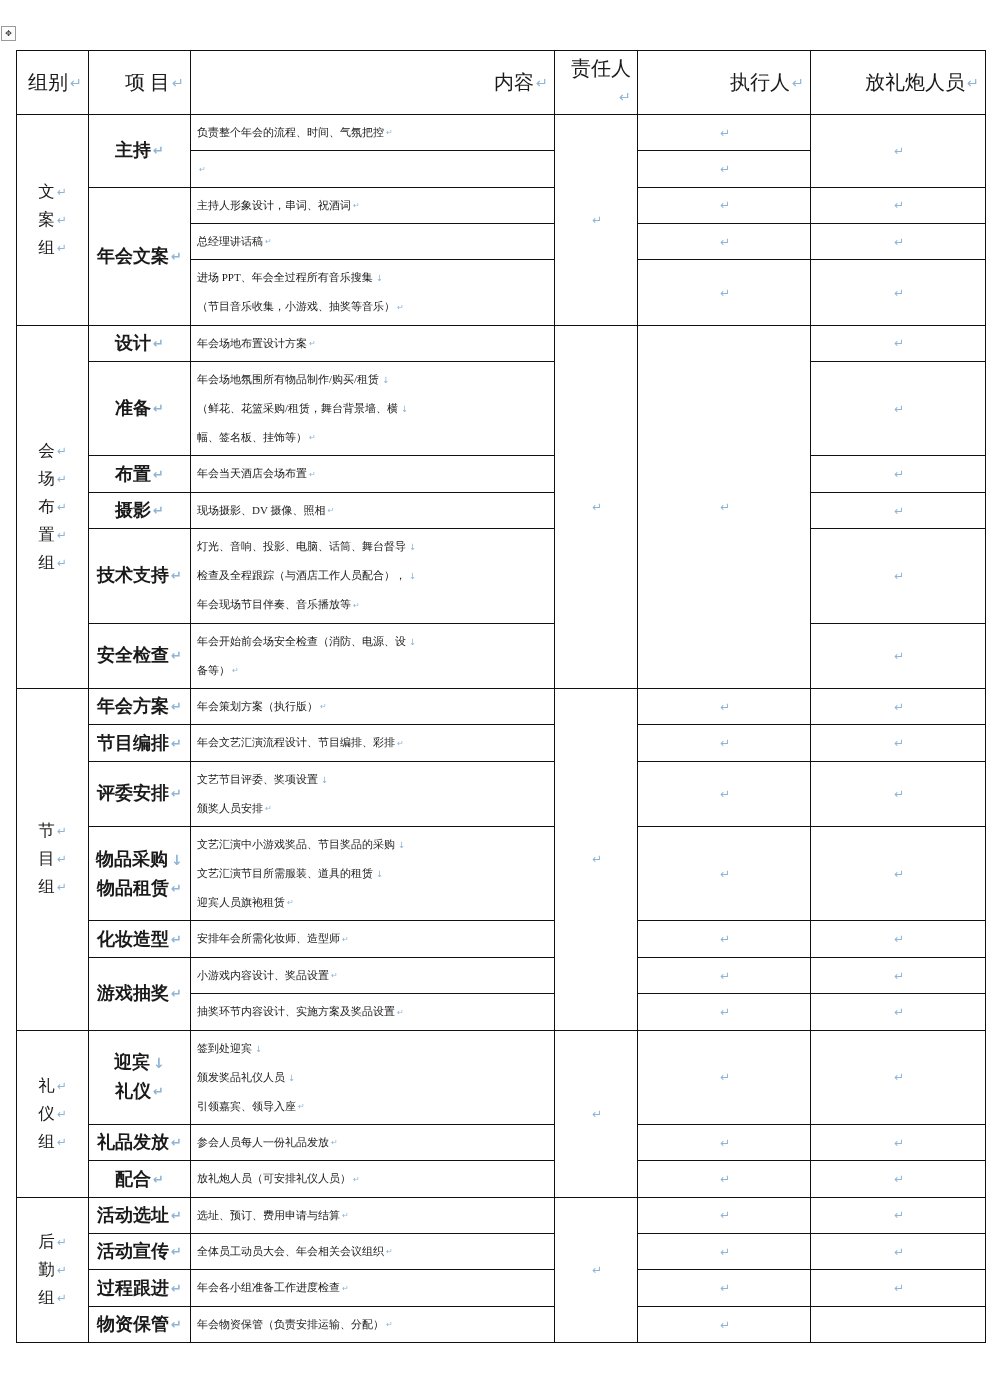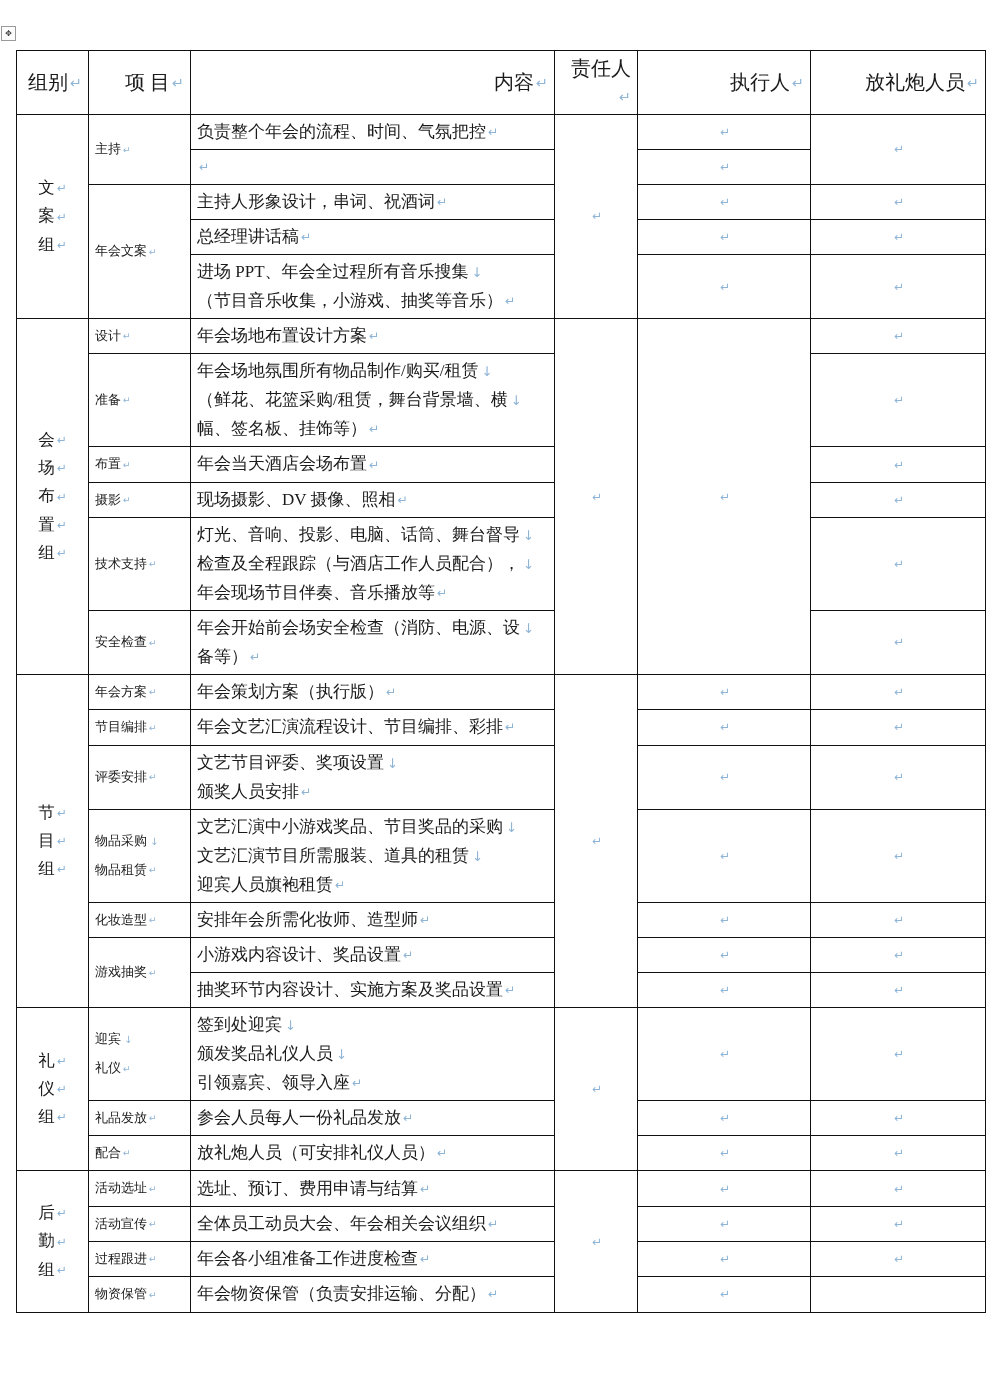--- a/index.html
+++ b/index.html
@@ -55,22 +55,22 @@
     font-weight:normal;text-align:right;height:34px;line-height:22px;
     font-size:20px;padding:2px 4px;
   }
   td.grp{
     text-align:center;
     line-height:36px;
     font-size:16.5px;
     padding:4px 2px;
   }
   td.grp .ch{display:block;}
-  td.item{font-size:13px;line-height:30px;}
-  td.content{text-align:left;font-size:17px;line-height:31px;padding-left:8px;}
+  td.item{text-align:center;font-size:18px;line-height:30px;font-weight:bold;}
+  td.content{text-align:left;font-size:11px;line-height:31px;padding-left:8px;}
   td.mark{text-align:center;}
   td.mark .pilcrow{font-size:12px;}
   .lines > div{white-space:nowrap;}
 </style>
 </head>
 <body>
 
 <div class="page">
 
   <div class="move-handle">

